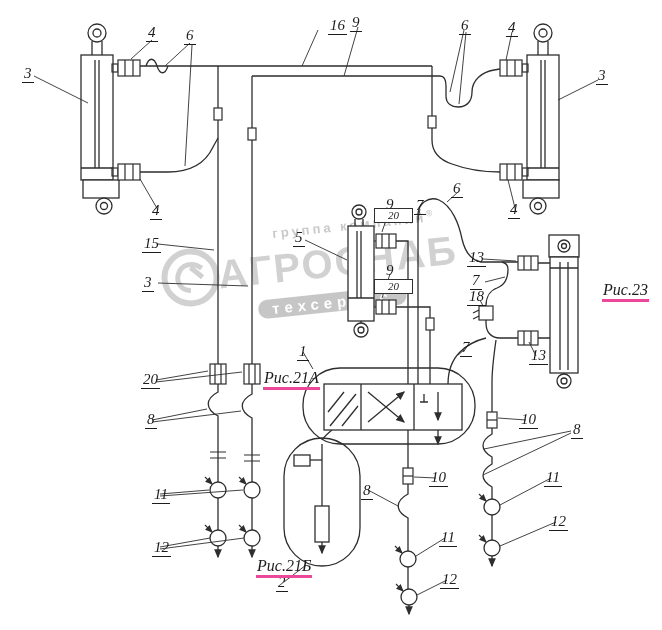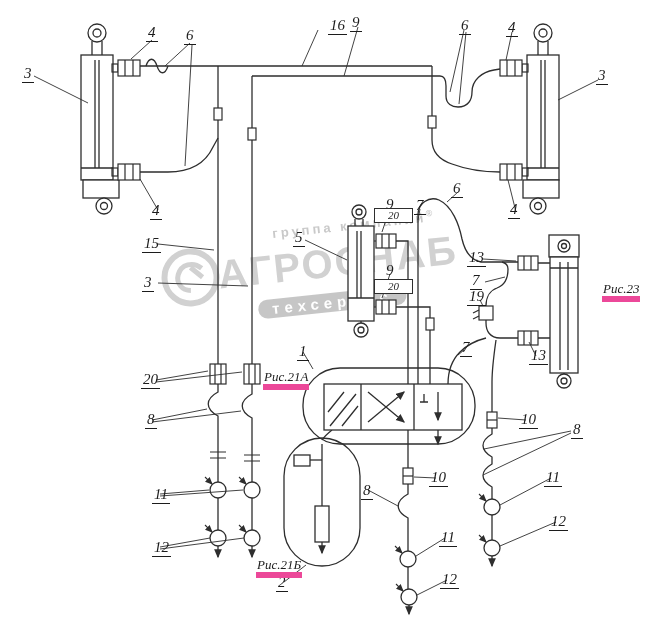--- a/index.html
+++ b/index.html
@@ -15,22 +15,22 @@
   .wm-name{font-family:"Liberation Sans",sans-serif;font-weight:bold;font-size:40px;
            letter-spacing:2px;color:#c9c9c9;margin-left:-4px;}
   .wm-row3{margin-left:96px;margin-top:-2px;}
   .wm-pill{display:inline-block;background:#bdbdbd;color:#ffffff;font-family:"Liberation Sans",sans-serif;
            font-weight:bold;font-size:15px;letter-spacing:5px;padding:1px 14px;border-radius:10px;}
   
   svg.schem{position:absolute;left:0;top:0;}
   
   .lbl{position:absolute;font-style:italic;font-size:15px;line-height:1;color:#1c1c1c;
        border-bottom:1px solid #1c1c1c;padding:0 2px 1px;}
-  .cap{position:absolute;font-style:italic;font-size:13px;line-height:1;color:#1c1c1c;
-       border-bottom:6px solid #ec4899;padding:0 1px 1px;}
+  .cap{position:absolute;font-style:italic;font-size:16px;line-height:1;color:#1c1c1c;
+       border-bottom:3px solid #ec4899;padding:0 1px 1px;}
   .boxed{position:absolute;font-style:italic;font-size:11px;line-height:1.2;color:#1c1c1c;
          border:1px solid #2e2e2e;padding:0 13px;background:#fff;}
 </style>
 </head>
 <body>
 
 <div class="stage">
 
   <div class="watermark">
     <div class="wm-row1">
@@ -264,21 +264,21 @@
   <span class="lbl" style="left:150px;top:203px">4</span>
   <span class="lbl" style="left:142px;top:236px">15</span>
   <span class="lbl" style="left:142px;top:275px">3</span>
   <span class="lbl" style="left:293px;top:230px">5</span>
   <span class="lbl" style="left:384px;top:197px">9</span>
   <span class="lbl" style="left:414px;top:198px">7</span>
   <span class="lbl" style="left:451px;top:181px">6</span>
   <span class="lbl" style="left:384px;top:263px">9</span>
   <span class="lbl" style="left:467px;top:250px">13</span>
   <span class="lbl" style="left:470px;top:273px">7</span>
-  <span class="lbl" style="left:467px;top:289px">19</span>
+  <span class="lbl" style="left:467px;top:289px">18</span>
   <span class="lbl" style="left:508px;top:202px">4</span>
   <span class="lbl" style="left:529px;top:348px">13</span>
   <span class="lbl" style="left:141px;top:372px">20</span>
   <span class="lbl" style="left:297px;top:344px">1</span>
   <span class="lbl" style="left:460px;top:340px">7</span>
   <span class="lbl" style="left:145px;top:412px">8</span>
   <span class="lbl" style="left:519px;top:412px">10</span>
   <span class="lbl" style="left:571px;top:422px">8</span>
   <span class="lbl" style="left:152px;top:487px">11</span>
   <span class="lbl" style="left:429px;top:470px">10</span>

